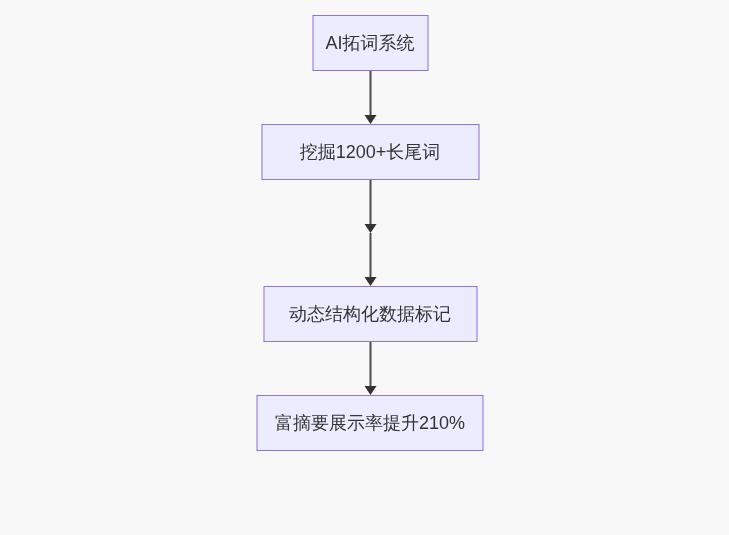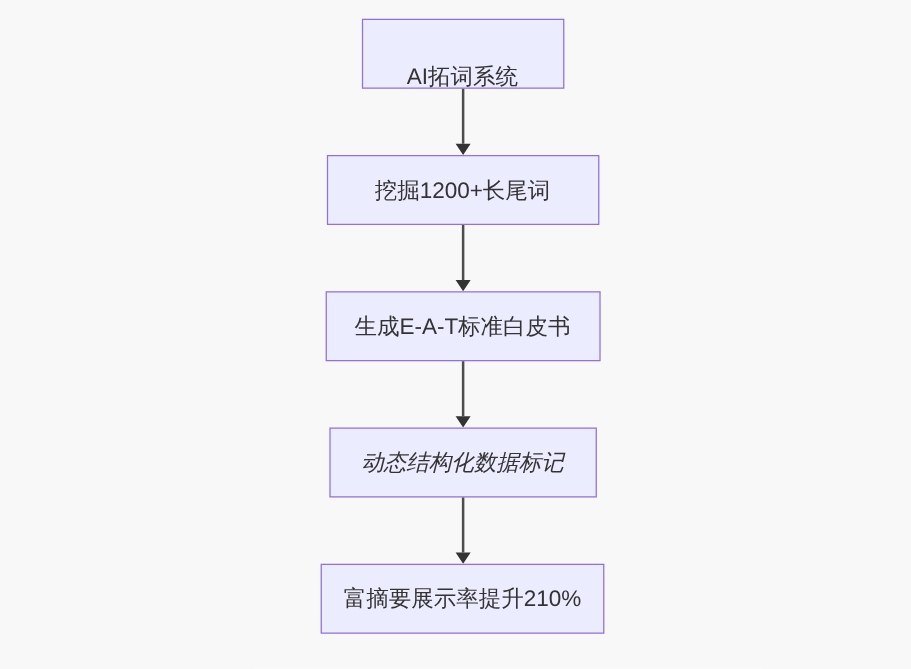--- a/index.html
+++ b/index.html
@@ -30,24 +30,24 @@
     background: var(--node-fill, #ECECFF);
     color: var(--text, #333333);
     font-size: 18px;
     line-height: 1;
     display: flex;
     align-items: center;
     justify-content: center;
     white-space: nowrap;
     text-align: center;
   }
-  .n1 { width: 162px; align-items: flex-end; }
+  .n1 { width: 116px; }
   .n2 { width: 218px; }
   .n3 { width: 220px; }
-  .n4 { width: 214px; font-style: italic; }
+  .n4 { width: 214px; }
   .n5 { width: 227px; text-align: right; }
   .connector {
     height: 53px;
     display: flex;
     flex-direction: column;
     align-items: center;
   }
   .connector .line {
     width: 2px;
     flex: 1 1 auto;
@@ -78,23 +78,20 @@
 
     <div class="node n2">
       <span>挖掘1200+长尾词</span>
     </div>
 
     <div class="connector">
       <div class="line"></div>
       <div class="arrowhead"></div>
     </div>
 
-    <div class="node n3">
-      <span>生成E-A-T标准白皮书</span>
-    </div>
 
     <div class="connector">
       <div class="line"></div>
       <div class="arrowhead"></div>
     </div>
 
     <div class="node n4">
       <span>动态结构化数据标记</span>
     </div>
 

